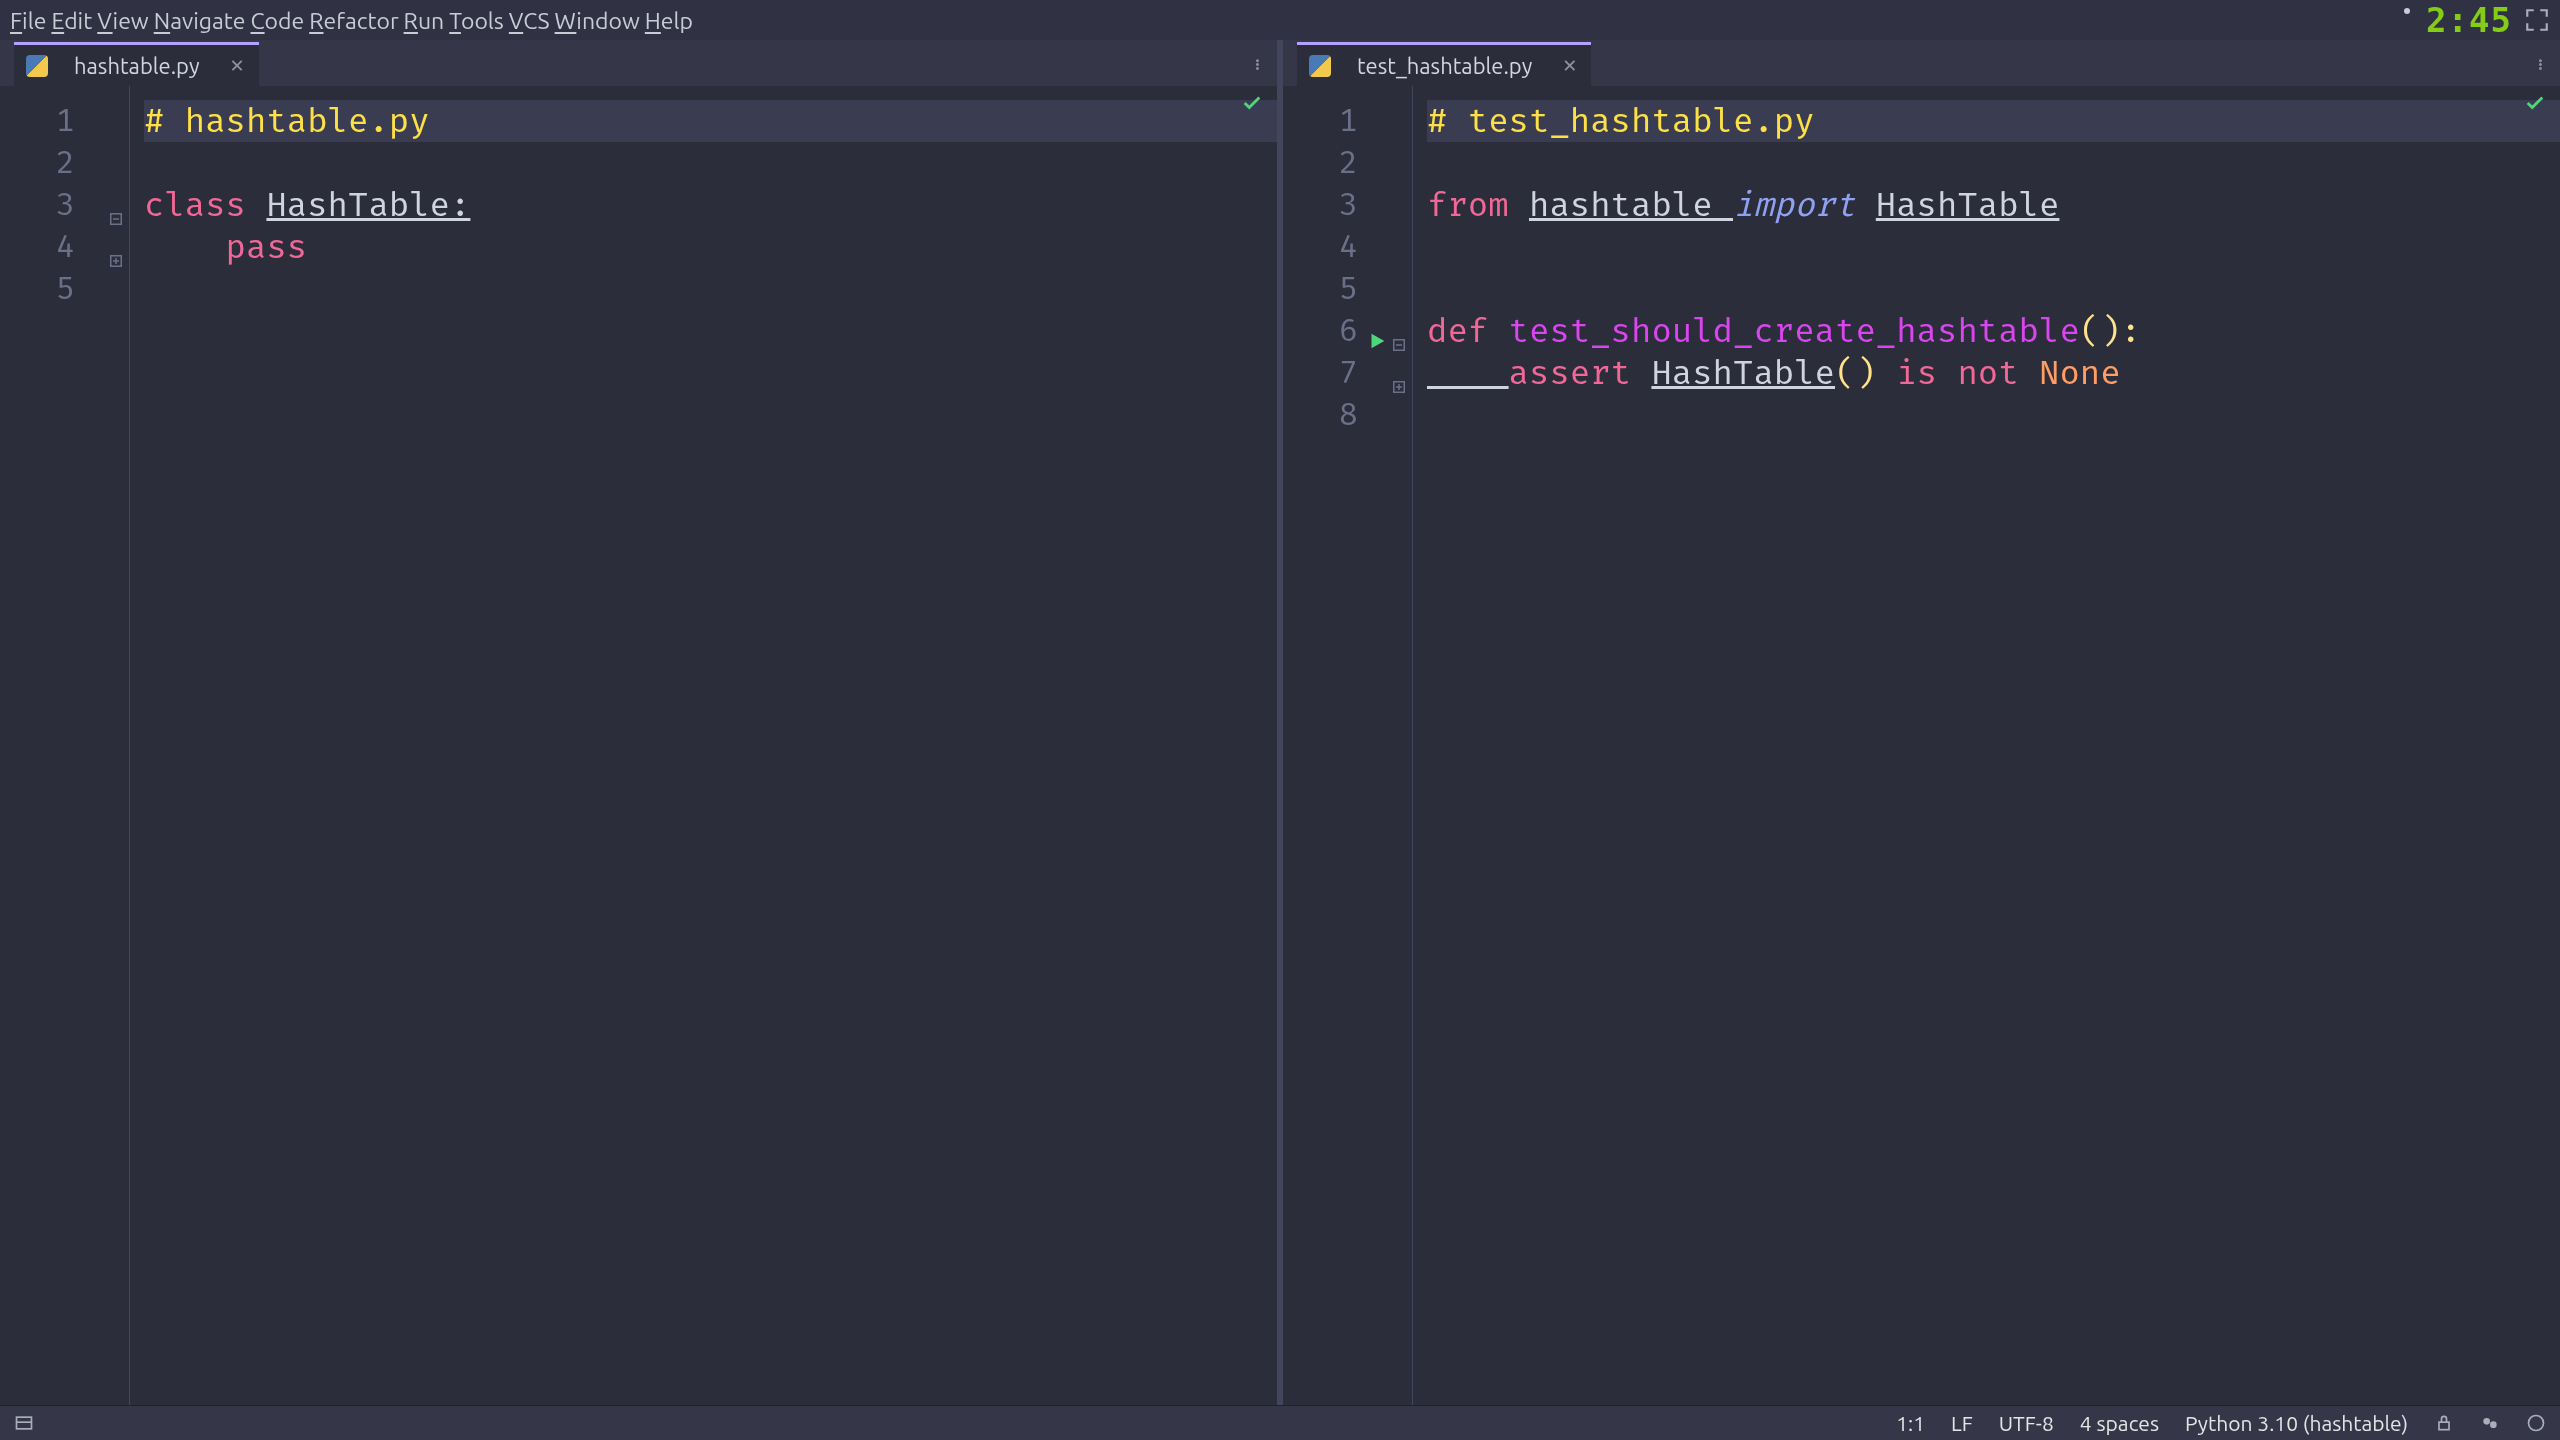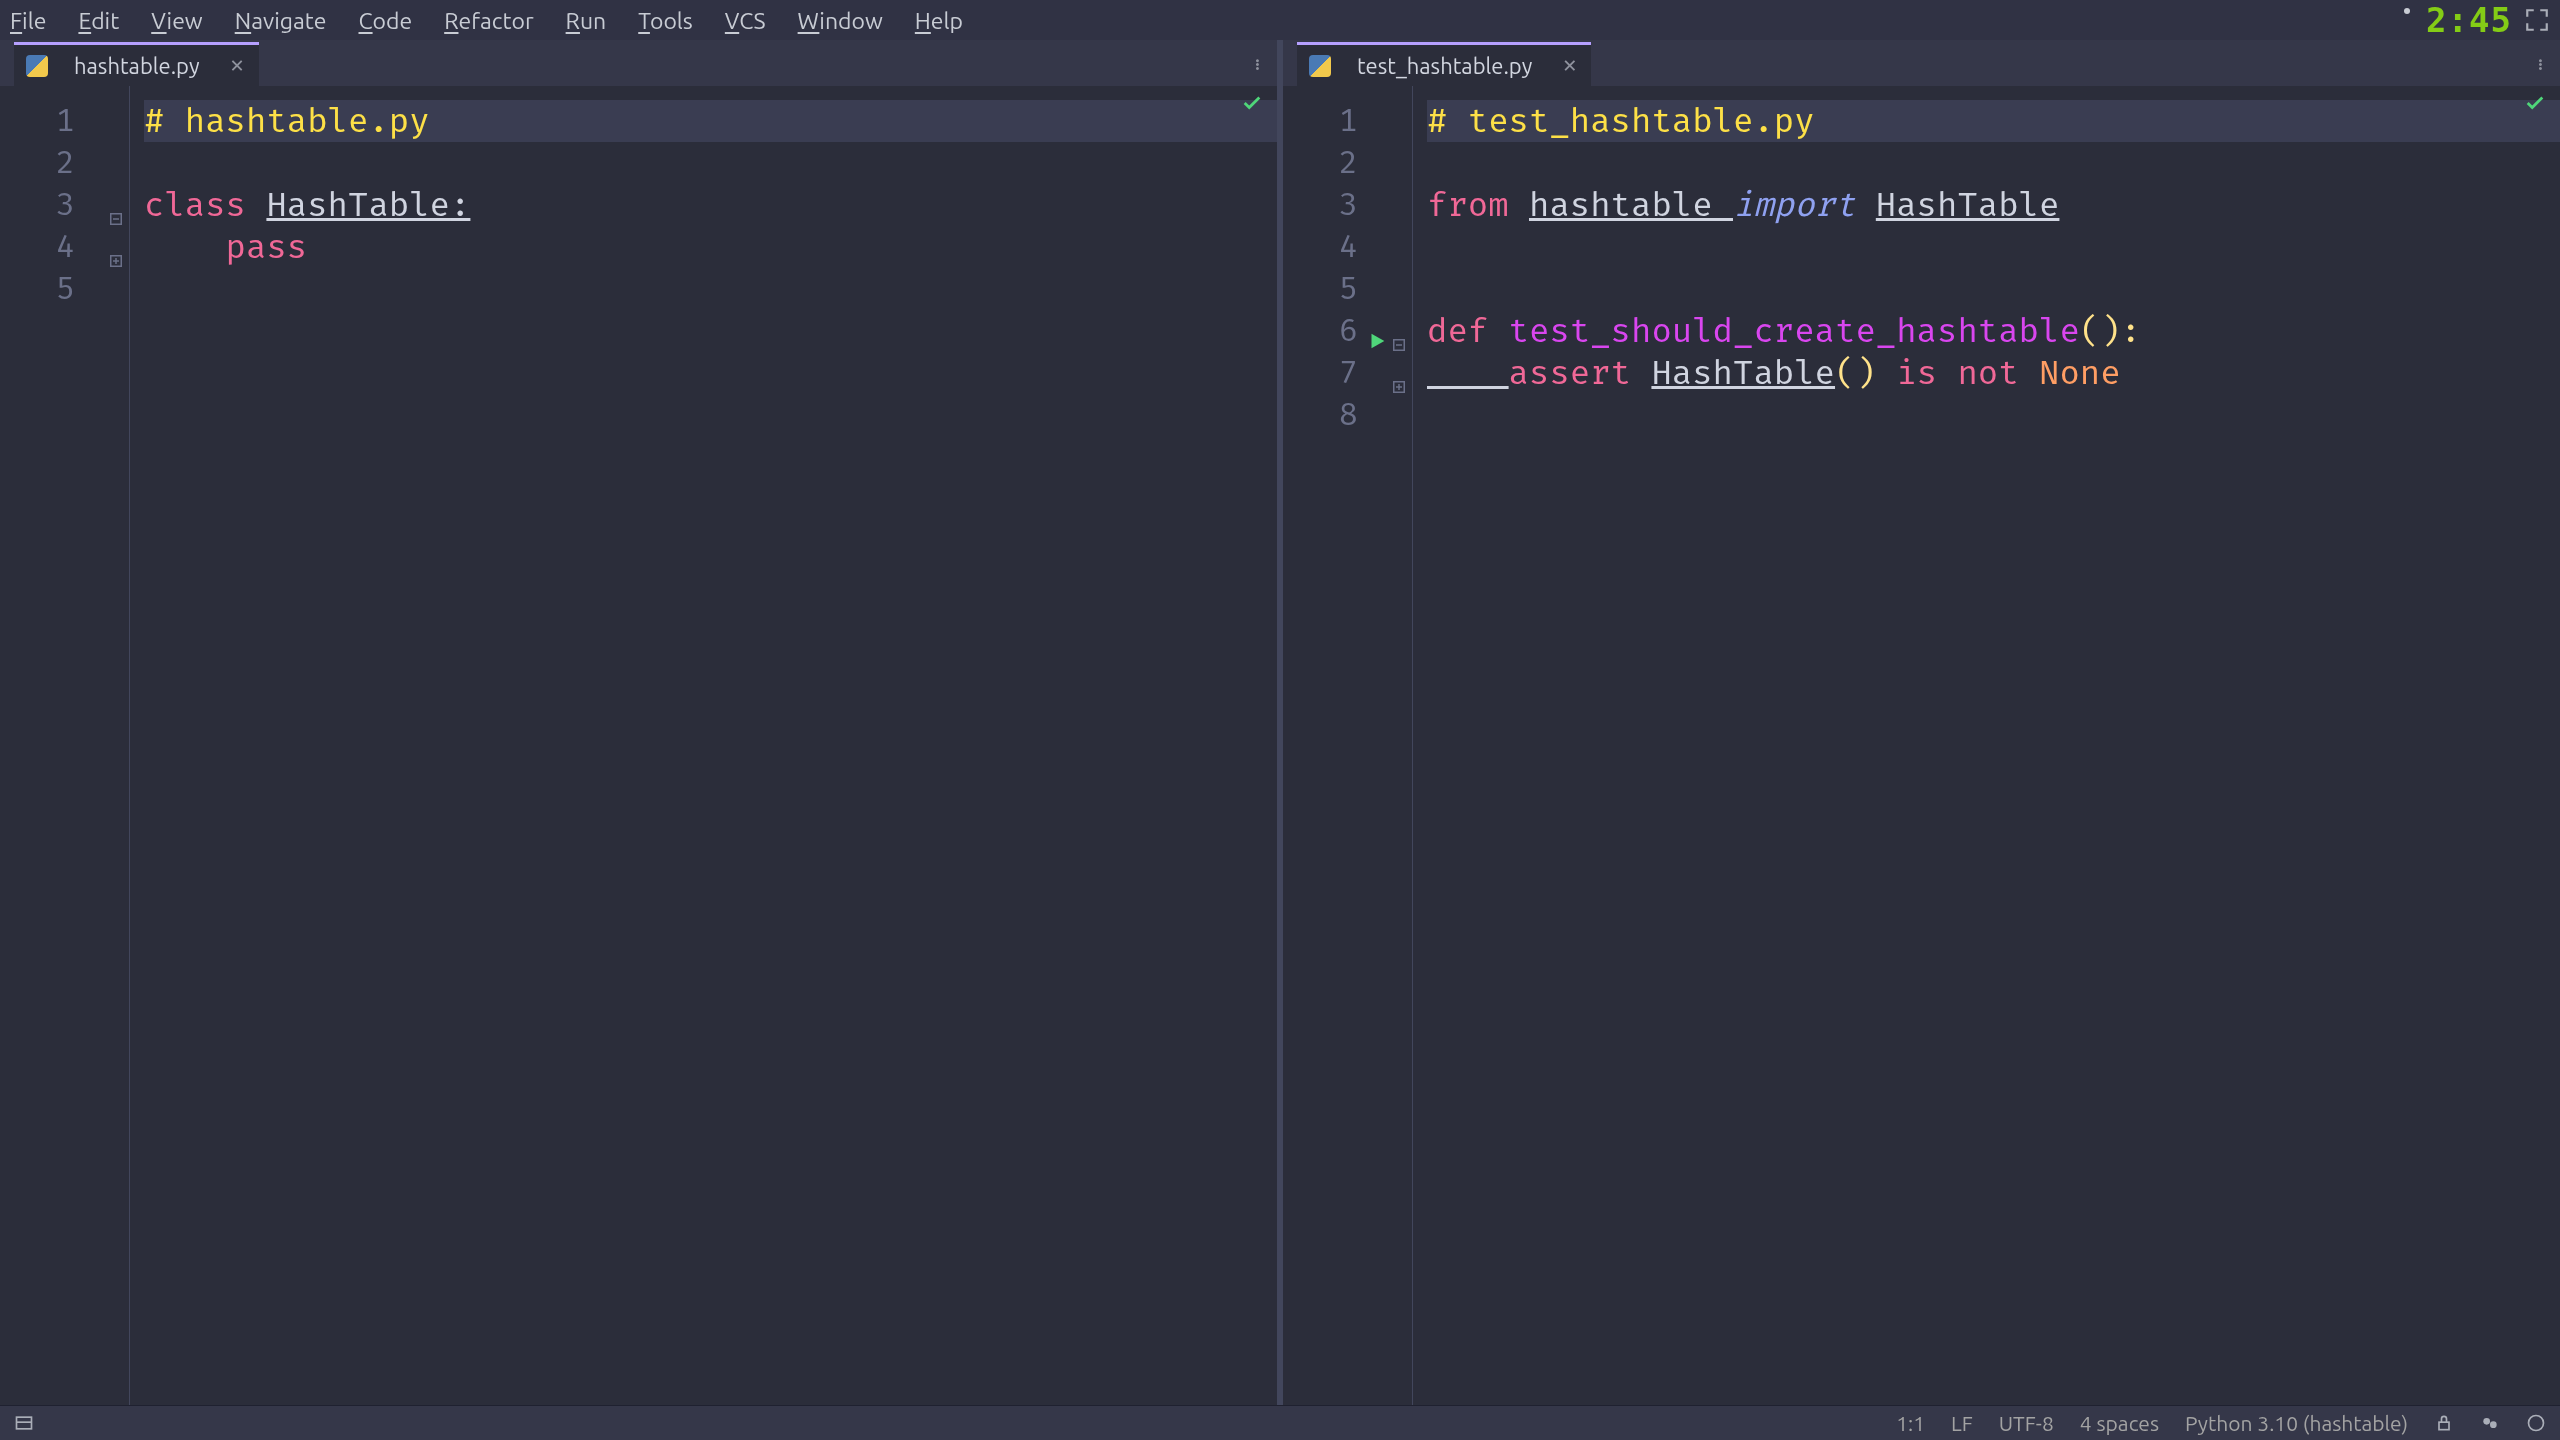--- a/index.html
+++ b/index.html
@@ -12,21 +12,21 @@
   display: flex; flex-direction: column;
 }
 
 .os-panel {
   height: 40px;
   background: #303244;
   display: flex; align-items: center;
   padding: 0 10px;
   justify-content: space-between;
 }
-.menu-bar { display: flex; gap: 32px; font-size: 23px; }
+.menu-bar { display: flex; gap: 5px; font-size: 23px; }
 .menu-bar span { cursor: pointer; }
 .menu-bar span u { text-decoration: underline; text-underline-offset: 3px; }
 .panel-right { display: flex; align-items: center; gap: 12px; }
 .clock { font-family: monospace; font-size: 34px; letter-spacing: 1px; color: #84cc16; font-weight: 600; }
 .clock-dot { width:6px; height:6px; border-radius:50%; background:#c8ccd4; margin-right:4px; margin-bottom:18px; }
 .fullscreen-icon { width:26px; height:26px; opacity:.8; }
 .fullscreen-icon svg { width:100%; height:100%; }
 
 
 .workspace {
@@ -117,21 +117,21 @@
 .check-badge { position:absolute; top:52px; right:14px; width:22px;height:22px; }
 .check-badge svg{width:100%;height:100%;}
 
 
 .status-bar {
   height: 34px;
   background:#353749;
   display:flex; align-items:center; justify-content:space-between;
   padding: 0 14px;
   font-size:21px;
-  color:#a3a3a3;
+  color:#e5e5e5;
 }
 .status-left, .status-right { display:flex; align-items:center; gap:26px; }
 .sb-icon { width:20px;height:20px; opacity:.8; }
 .sb-icon svg{width:100%;height:100%;}
 </style>
 </head>
 <body>
 
 <div class="os-panel">
   <div class="menu-bar" id="menu-bar">

